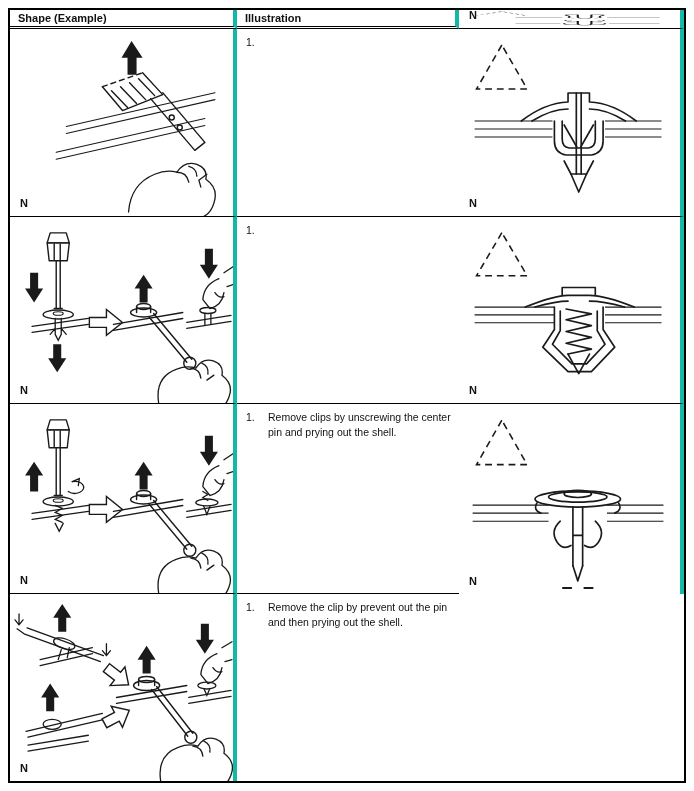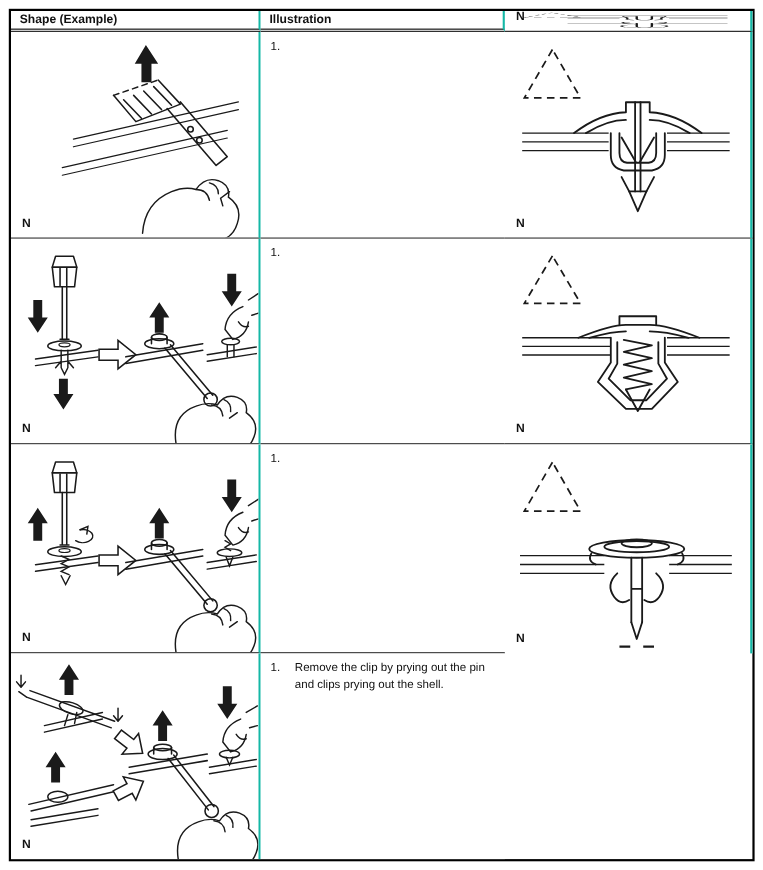--- a/index.html
+++ b/index.html
@@ -8,21 +8,21 @@
     font-family:"Liberation Sans", sans-serif;color:#111;
     -webkit-font-smoothing:antialiased;
   }
   .doc-table{
     position:absolute;left:8px;top:8px;width:674px;height:771px;
     border:2px solid #000;background:#fff;
     display:grid;
     grid-template-columns:227px 222px 1fr;
     grid-template-rows:19px 188px 187px 190px 1fr;
   }
-  .cell{position:relative;border-right:2px solid #14b8a6;border-bottom:1px solid #000;overflow:hidden;background:#fff;}
+  .cell{position:relative;border-right:4px solid #14b8a6;border-bottom:1px solid #000;overflow:hidden;background:#fff;}
   .cell.last-col{border-right:none;}
   .cell.last-row{border-bottom:none;}
   .head{
     font-weight:bold;font-size:11px;line-height:17px;padding-left:8px;
     border-bottom:3px double #000;
   }
   .n-label{
     position:absolute;left:10px;bottom:7px;
     font-size:11px;font-weight:bold;letter-spacing:.5px;
   }
@@ -253,20 +253,21 @@
           <path d="M193 103 l3 8 3 -8"></path>
         </g>
       </g>
     </svg>
     <span class="n-label">N</span>
   </div>
 
   <div class="cell last-col">
     <div class="proc">
       <span class="proc-num">1.</span>
+      <span class="proc-text">Remove clips by unscrewing the center pin and prying out the shell.</span>
     </div>
   </div>
 
   <div class="cell art last-row">
     <svg viewBox="0 0 227 188" preserveAspectRatio="none">
       <g stroke="#1a1a1a" fill="none">
         <path d="M44 16 L18 60 L70 60 Z" stroke-width="1.6" stroke-dasharray="7 5"></path>
         <g stroke-width="1.2">
           <path d="M14 100 H92 M152 100 H210"></path>
           <path d="M14 108 H92 M152 108 H210"></path>
@@ -333,17 +334,17 @@
           <path d="M193 95 l3 7 3 -7"></path>
         </g>
       </g>
     </svg>
     <span class="n-label">N</span>
   </div>
 
   <div class="cell last-col last-row">
     <div class="proc">
       <span class="proc-num">1.</span>
-      <span class="proc-text">Remove the clip by prying out the pin and clips prying out the shell.</span>
+      <span class="proc-text">Remove the clip by prevent out the pin and then prying out the shell.</span>
     </div>
   </div>
 
 </div>
 
 </body></html>

